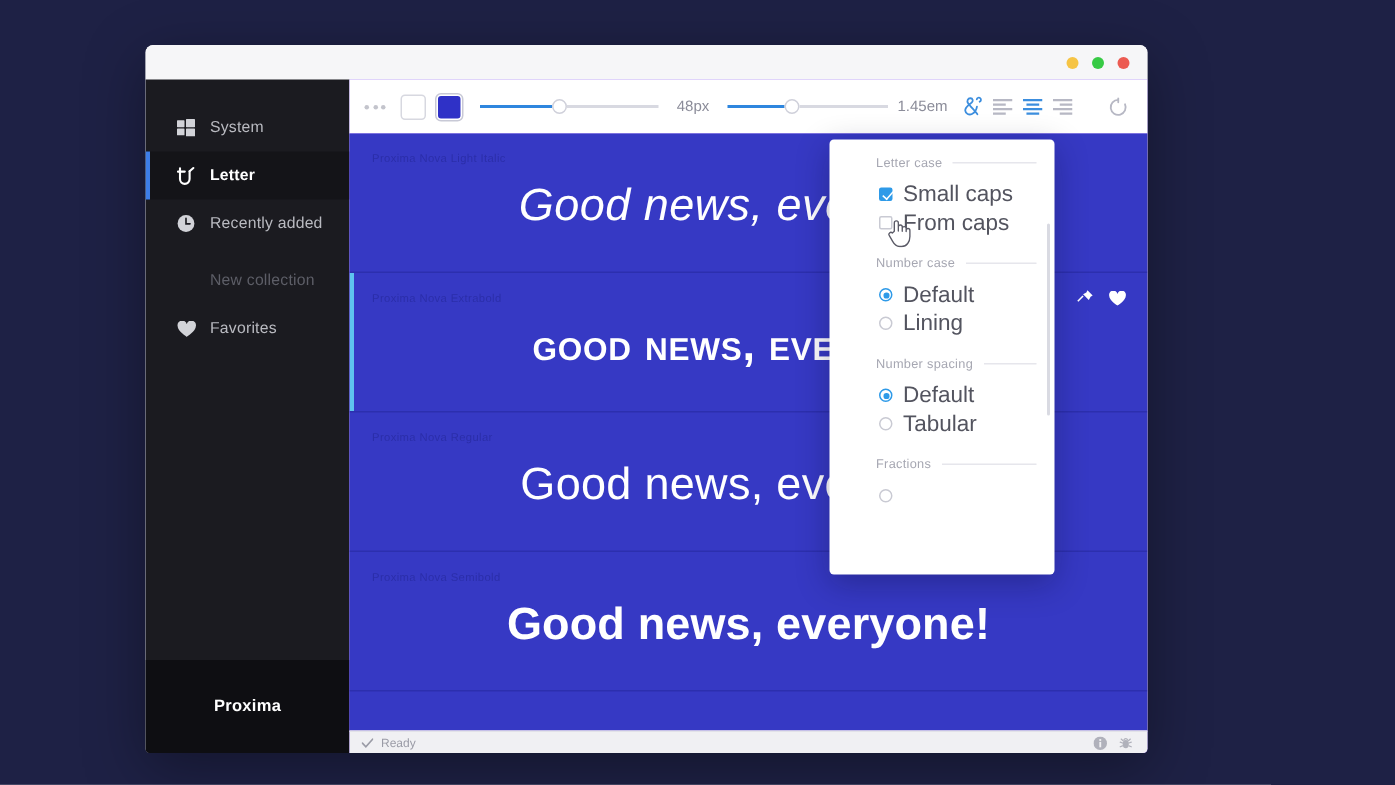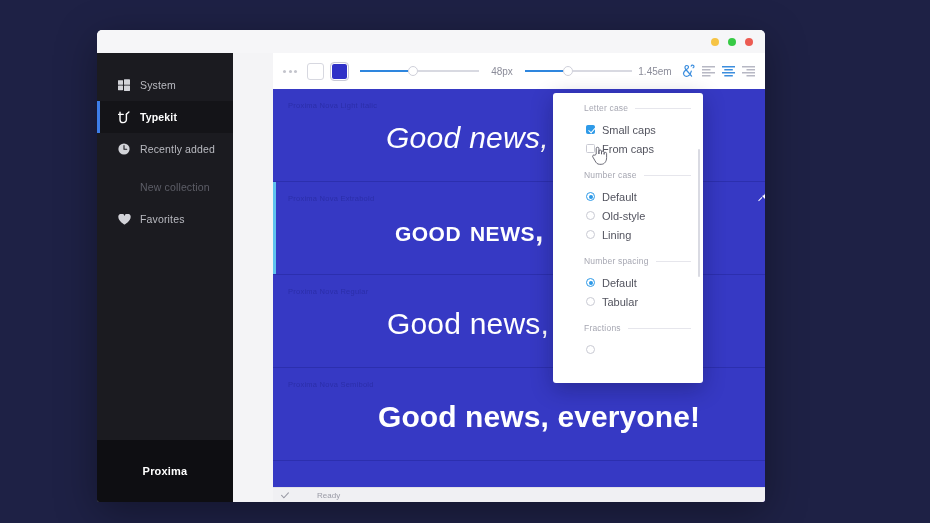--- a/index.html
+++ b/index.html
@@ -94,21 +94,20 @@
     font-size: 11px;
     font-weight: bold;
     letter-spacing: .2px;
   }
 
   
   .main {
     position: absolute; left: 136px; top: 23px;
     width: 532px; height: 449px;
     background: #8b5cf6;
-    margin-left: 40px;
   }
 
   
   .toolbar {
     position: absolute; left: 0; top: 0;
     width: 532px; height: 36px;
     background: #ffffff;
     display: flex; align-items: center;
     padding: 0 12px 0 10px;
   }
@@ -200,21 +199,20 @@
   
   .statusbar {
     position: absolute; left: 0; bottom: 0;
     width: 532px; height: 15px;
     background: #f0f0f3;
     border-top: 1px solid #e2e2e8;
     display: flex; align-items: center;
     padding: 0 10px 0 8px;
     font-size: 8px;
     color: #9a9ba6;
-    gap: 23px;
   }
   .sb-check { color: #9a9ba6; margin-right: 5px; display: inline-flex; }
   .sb-right { margin-left: auto; display: flex; gap: 8px; align-items: center; color: #b0b1bb; }
   .sb-right svg { display: block; }
 
   
   .panel {
     position: absolute;
     left: 553px; top: 93px;
     width: 150px; height: 290px;
@@ -234,21 +232,21 @@
   .grp-title.spaced { margin-top: 12px; }
   .grp-title .rule {
     flex: 1 1 auto;
     height: 1px;
     background: #e6e6ec;
     margin-left: 7px;
   }
   .opt {
     display: flex; align-items: center;
     height: 19px;
-    font-size: 11px;
+    font-size: 15px;
     color: #53545f;
     cursor: default;
     padding-left: 20px;
   }
   .cbox {
     width: 9px; height: 9px;
     border: 1px solid #c9cad3;
     border-radius: 1.5px;
     margin-right: 7px;
     flex: 0 0 auto;
@@ -334,21 +332,21 @@
         </div>
 
         <div class="nav-item active">
           <span class="nav-ico">
             <svg width="12" height="13" viewBox="0 0 12 13" fill="none" stroke="currentColor" stroke-width="1.4" stroke-linecap="round">
               <path d="M2 1.2 V8.4 a3.2 3.2 0 0 0 6.4 0 V3.2"></path>
               <line x1="0.6" y1="3.4" x2="5.2" y2="3.4"></line>
               <path d="M8.4 3.2 L10.9 1.0"></path>
             </svg>
           </span>
-          <span>Typekit</span>
+          <span>Letter</span>
         </div>
 
         <div class="nav-item">
           <span class="nav-ico">
             <svg width="12" height="12" viewBox="0 0 12 12" fill="currentColor">
               <circle cx="6" cy="6" r="5.6"></circle>
               <path d="M6 2.6 v3.6 h2.7" stroke="#1b1b20" stroke-width="1.1" fill="none" stroke-linecap="round"></path>
             </svg>
           </span>
           <span>Recently added</span>
@@ -534,24 +532,20 @@
       <div class="grp-title spaced">
         <span>Number case</span>
         <span class="rule"></span>
       </div>
       <div class="opt">
         <span class="radio on"></span>
         <span>Default</span>
       </div>
       <div class="opt">
         <span class="radio"></span>
-        <span>Old-style</span>
-      </div>
-      <div class="opt">
-        <span class="radio"></span>
         <span>Lining</span>
       </div>
 
       <div class="grp-title spaced">
         <span>Number spacing</span>
         <span class="rule"></span>
       </div>
       <div class="opt">
         <span class="radio on"></span>
         <span>Default</span>

